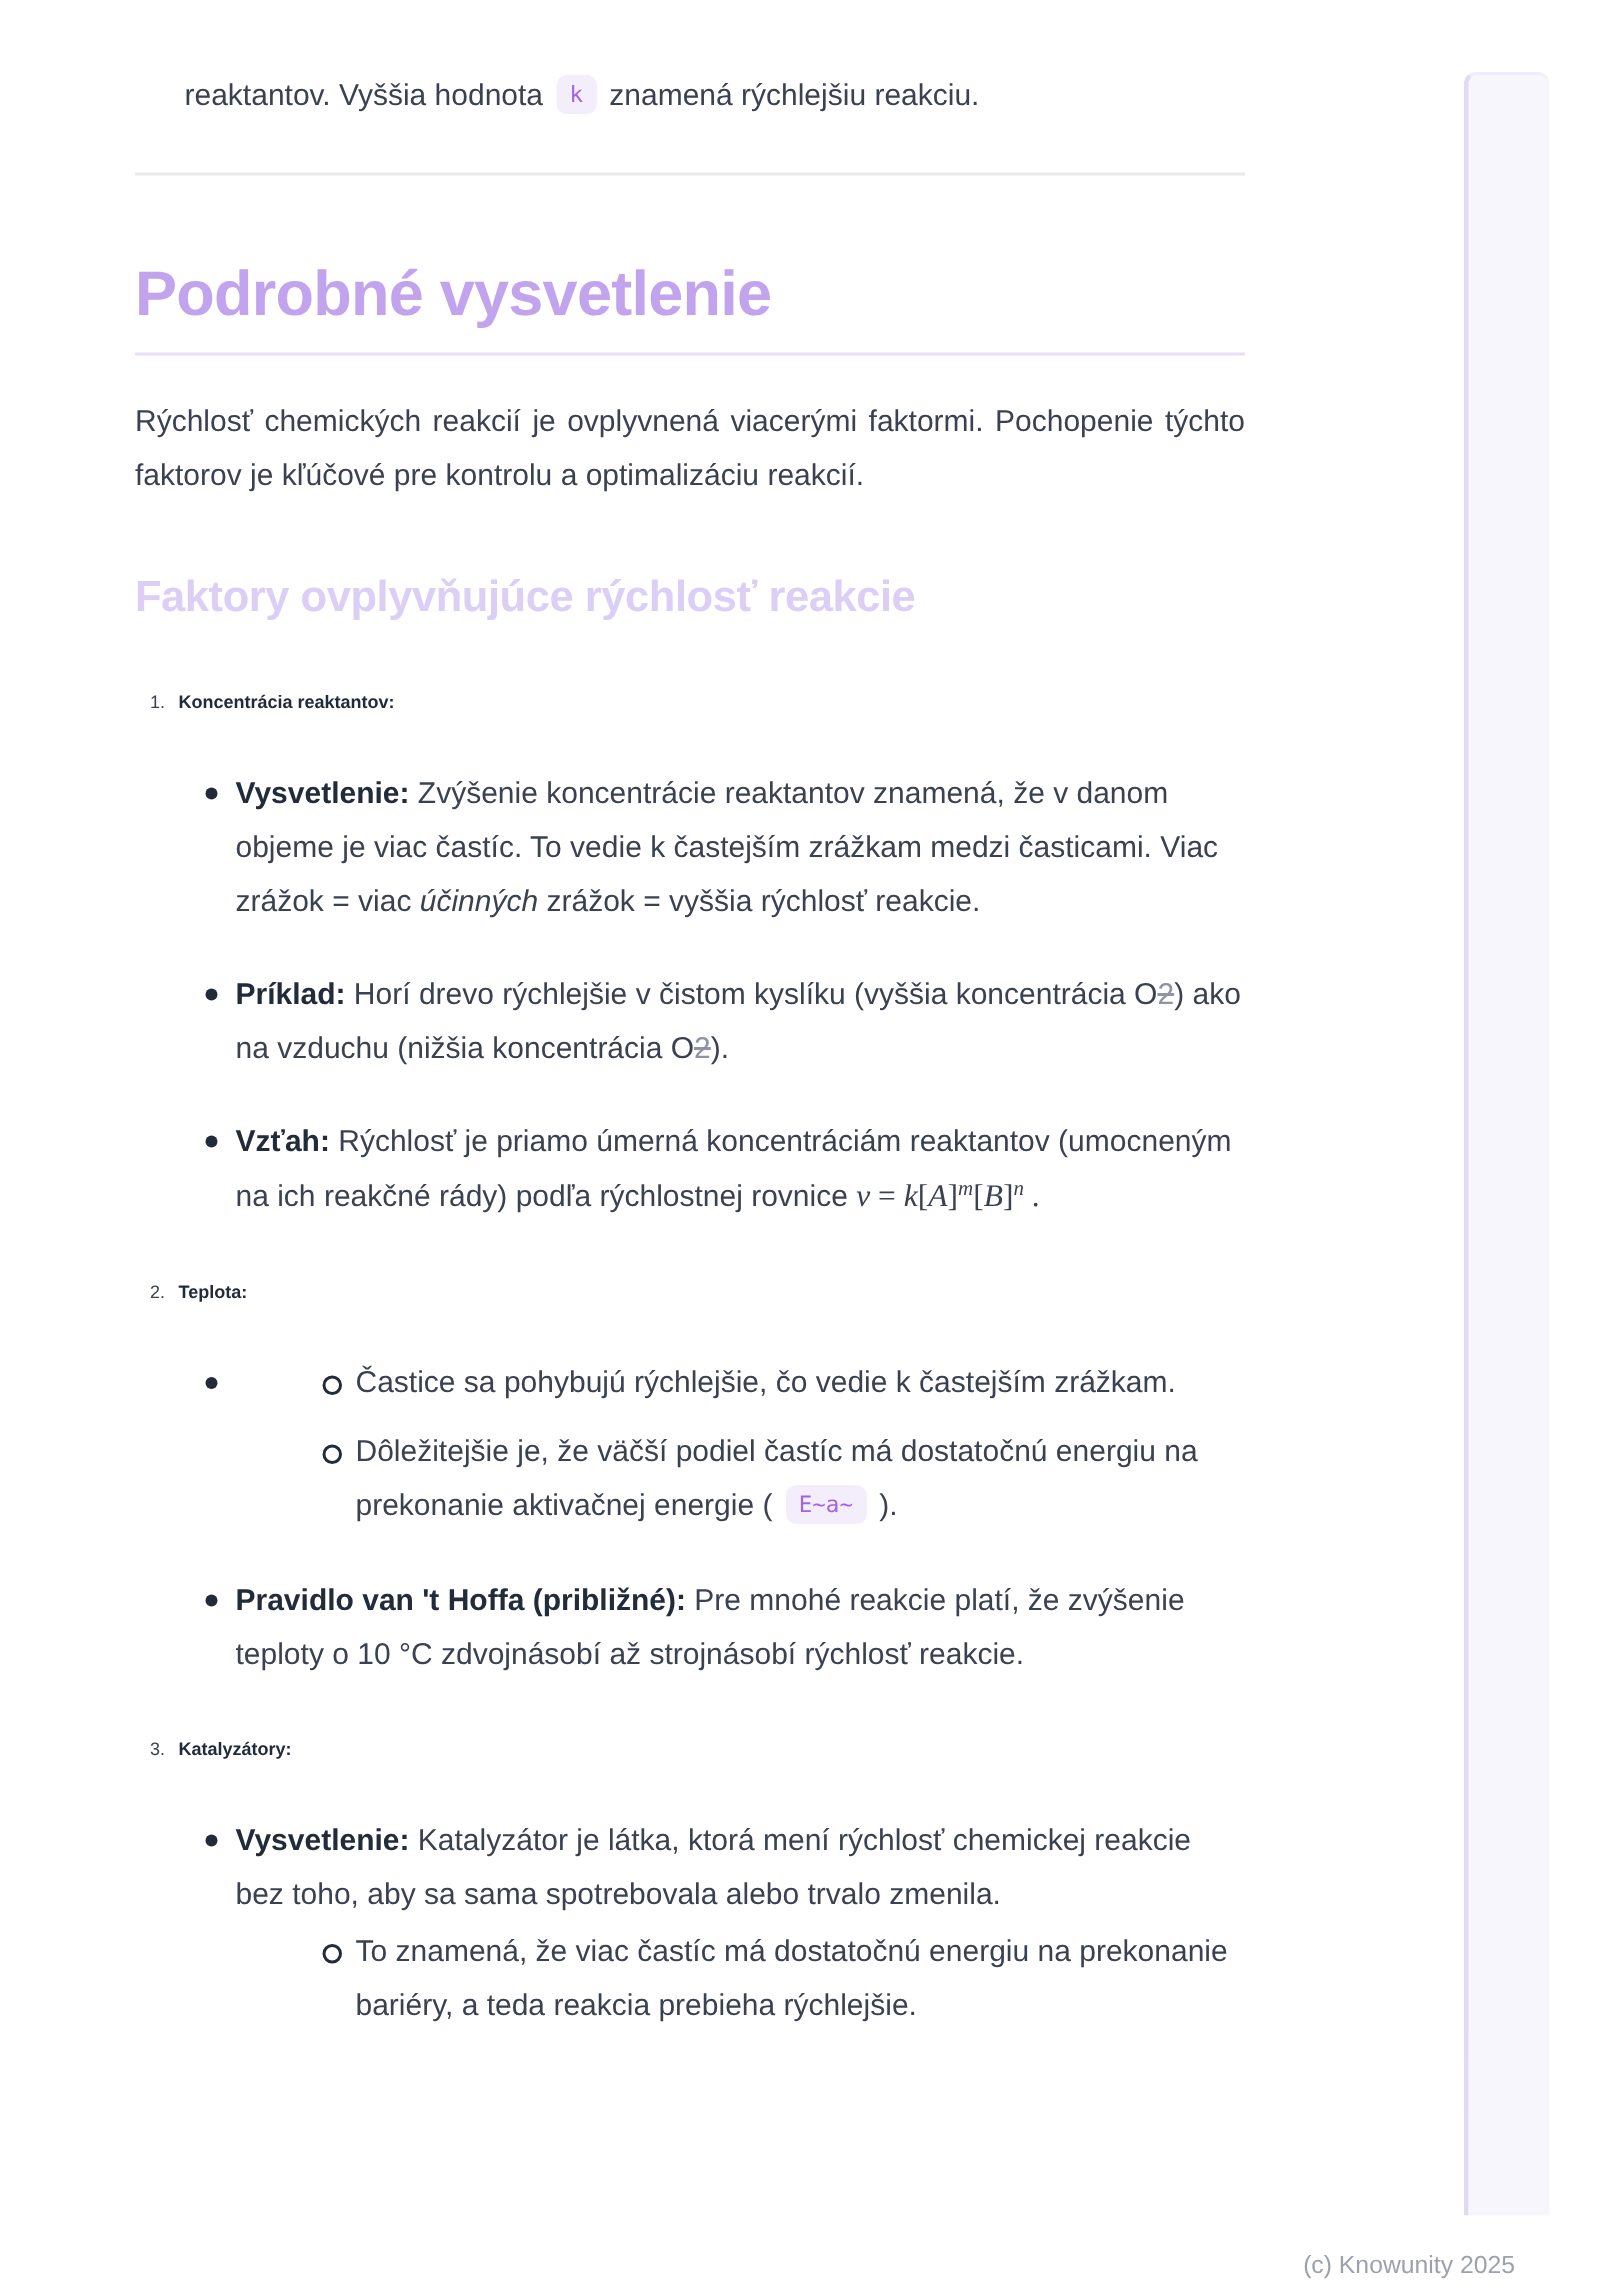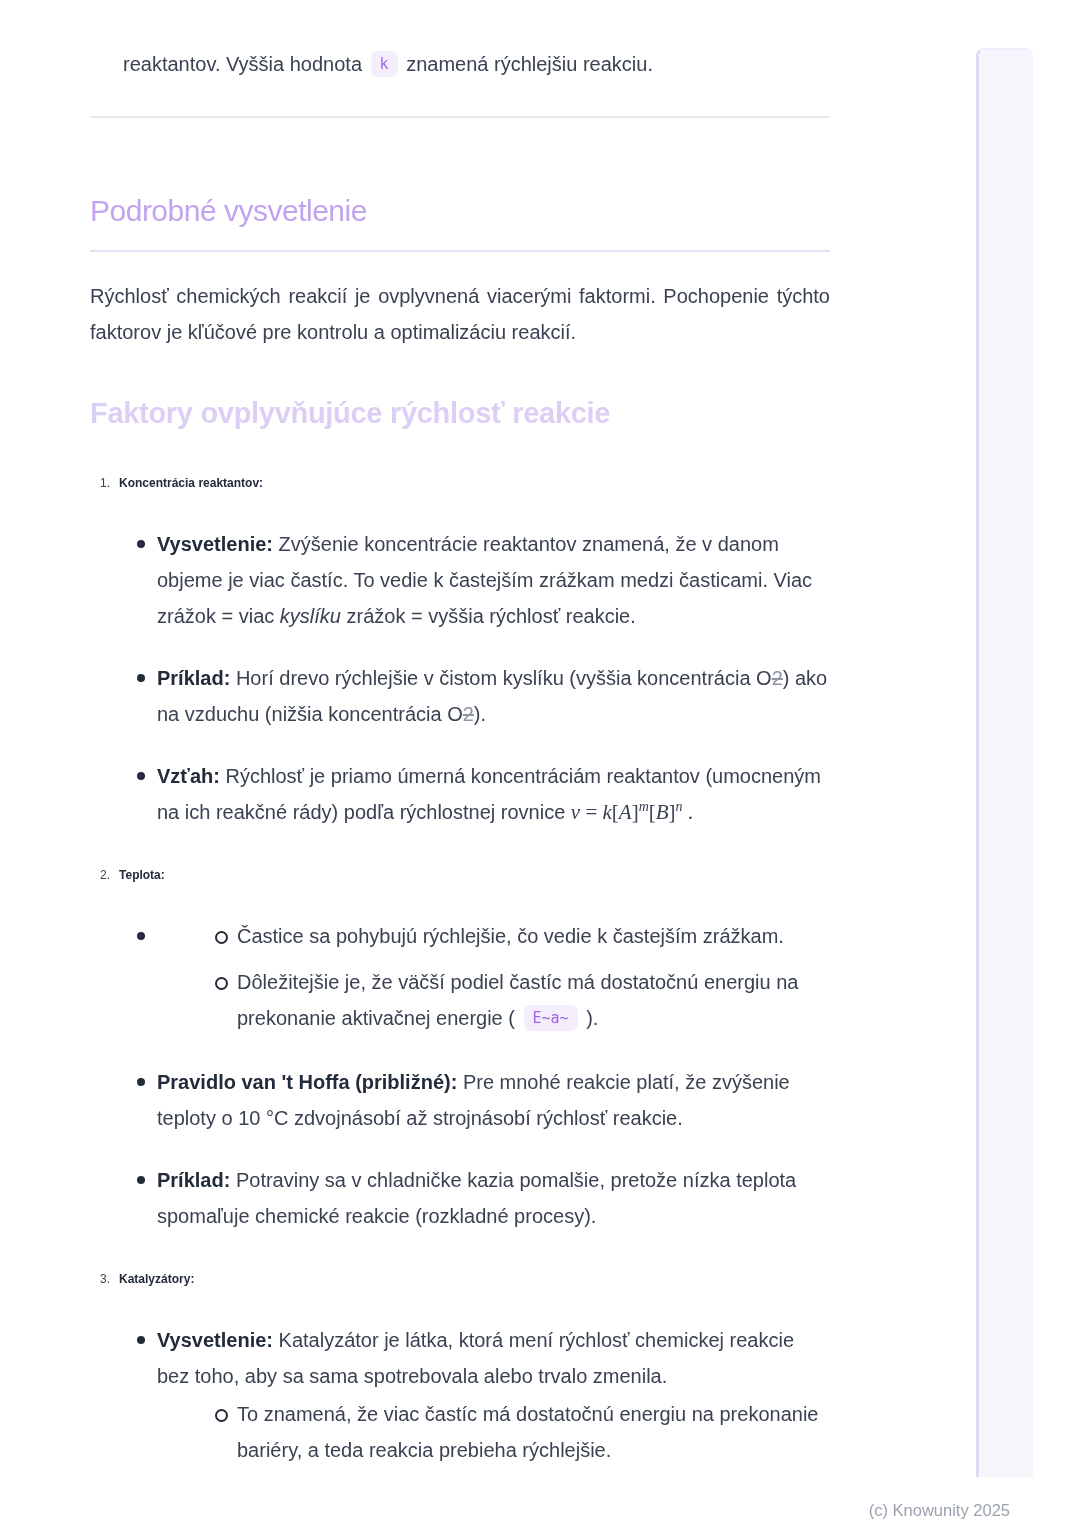--- a/index.html
+++ b/index.html
@@ -17,24 +17,24 @@
   .body-text { font-size: 20px; line-height: 36px; margin: 0; }
   .intro { padding-left: 33px; }
 
   .divider {
     border: none;
     border-top: 2px solid var(--divider-gray, #e8e9eb);
     margin: 32px 0 0 0;
   }
 
   .h1 {
-    font-size: 30px; line-height: 46px; font-weight: 400;
+    font-size: 42px; line-height: 46px; font-weight: 700;
     letter-spacing: -0.5px;
     color: var(--heading-purple, #c1a3ee);
-    margin: 70px 0 0 0;
+    margin: 56px 0 0 0;
     padding-bottom: 16px;
     border-bottom: 2px solid var(--divider-purple, #e9def8);
   }
 
   .lead { margin-top: 26px; text-align: justify; }
 
   .h2 {
     font-size: 29px; line-height: 34px; font-weight: 800;
     letter-spacing: -0.3px;
     color: var(--subheading-purple, #dccff6);
@@ -122,21 +122,21 @@
   <h2 class="h2">Faktory ovplyvňujúce rýchlosť reakcie</h2>
 
   <section class="factors">
 
     <div class="factor">
       <div class="factor-title">
         <span class="factor-num">1.</span><span class="factor-label">Koncentrácia reaktantov:</span>
       </div>
       <ul class="bullets">
         <li class="bullet">
-          <p class="bullet-text"><span class="seg seg-b">Vysvetlenie:</span><span class="seg seg-n"> Zvýšenie koncentrácie reaktantov znamená, že v danom objeme je viac častíc. To vedie k častejším zrážkam medzi časticami. Viac zrážok = viac </span><span class="seg seg-i">kyslíku</span><span class="seg seg-n"> zrážok = vyššia rýchlosť reakcie.</span></p>
+          <p class="bullet-text"><span class="seg seg-b">Vysvetlenie:</span><span class="seg seg-n"> Zvýšenie koncentrácie reaktantov znamená, že v danom objeme je viac častíc. To vedie k častejším zrážkam medzi časticami. Viac zrážok = viac </span><span class="seg seg-i">účinných</span><span class="seg seg-n"> zrážok = vyššia rýchlosť reakcie.</span></p>
         </li>
         <li class="bullet">
           <p class="bullet-text"><span class="seg seg-b">Príklad:</span><span class="seg seg-n"> Horí drevo rýchlejšie v čistom kyslíku (vyššia koncentrácia O</span><span class="seg seg-strike">2</span><span class="seg seg-n">) ako na vzduchu (nižšia koncentrácia O</span><span class="seg seg-strike">2</span><span class="seg seg-n">).</span></p>
         </li>
         <li class="bullet">
           <p class="bullet-text"><span class="seg seg-b">Vzťah:</span><span class="seg seg-n"> Rýchlosť je priamo úmerná koncentráciám reaktantov (umocneným na ich reakčné rády) podľa rýchlostnej rovnice </span><span class="seg seg-mi">v</span><span class="seg seg-mr"> = </span><span class="seg seg-mi">k</span><span class="seg seg-mr">[</span><span class="seg seg-mi">A</span><span class="seg seg-mr">]</span><span class="seg seg-msup">m</span><span class="seg seg-mr">[</span><span class="seg seg-mi">B</span><span class="seg seg-mr">]</span><span class="seg seg-msup">n</span><span class="seg seg-mr"> .</span></p>
         </li>
       </ul>
     </div>
 
@@ -151,23 +151,20 @@
               <p class="bullet-text"><span class="seg seg-n">Častice sa pohybujú rýchlejšie, čo vedie k častejším zrážkam.</span></p>
             </li>
             <li class="subbullet">
               <p class="bullet-text"><span class="seg seg-n">Dôležitejšie je, že väčší podiel častíc má dostatočnú energiu na prekonanie aktivačnej energie ( </span><span class="seg seg-code">E~a~</span><span class="seg seg-n"> ).</span></p>
             </li>
           </ul>
         </li>
         <li class="bullet">
           <p class="bullet-text"><span class="seg seg-b">Pravidlo van 't Hoffa (približné):</span><span class="seg seg-n"> Pre mnohé reakcie platí, že zvýšenie teploty o 10 °C zdvojnásobí až strojnásobí rýchlosť reakcie.</span></p>
         </li>
-        <li class="bullet">
-          <p class="bullet-text"><span class="seg seg-b">Príklad:</span><span class="seg seg-n"> Potraviny sa v chladničke kazia pomalšie, pretože nízka teplota spomaľuje chemické reakcie (rozkladné procesy).</span></p>
-        </li>
       </ul>
     </div>
 
     <div class="factor">
       <div class="factor-title">
         <span class="factor-num">3.</span><span class="factor-label">Katalyzátory:</span>
       </div>
       <ul class="bullets">
         <li class="bullet">
           <p class="bullet-text"><span class="seg seg-b">Vysvetlenie:</span><span class="seg seg-n"> Katalyzátor je látka, ktorá mení rýchlosť chemickej reakcie bez toho, aby sa sama spotrebovala alebo trvalo zmenila.</span></p>

